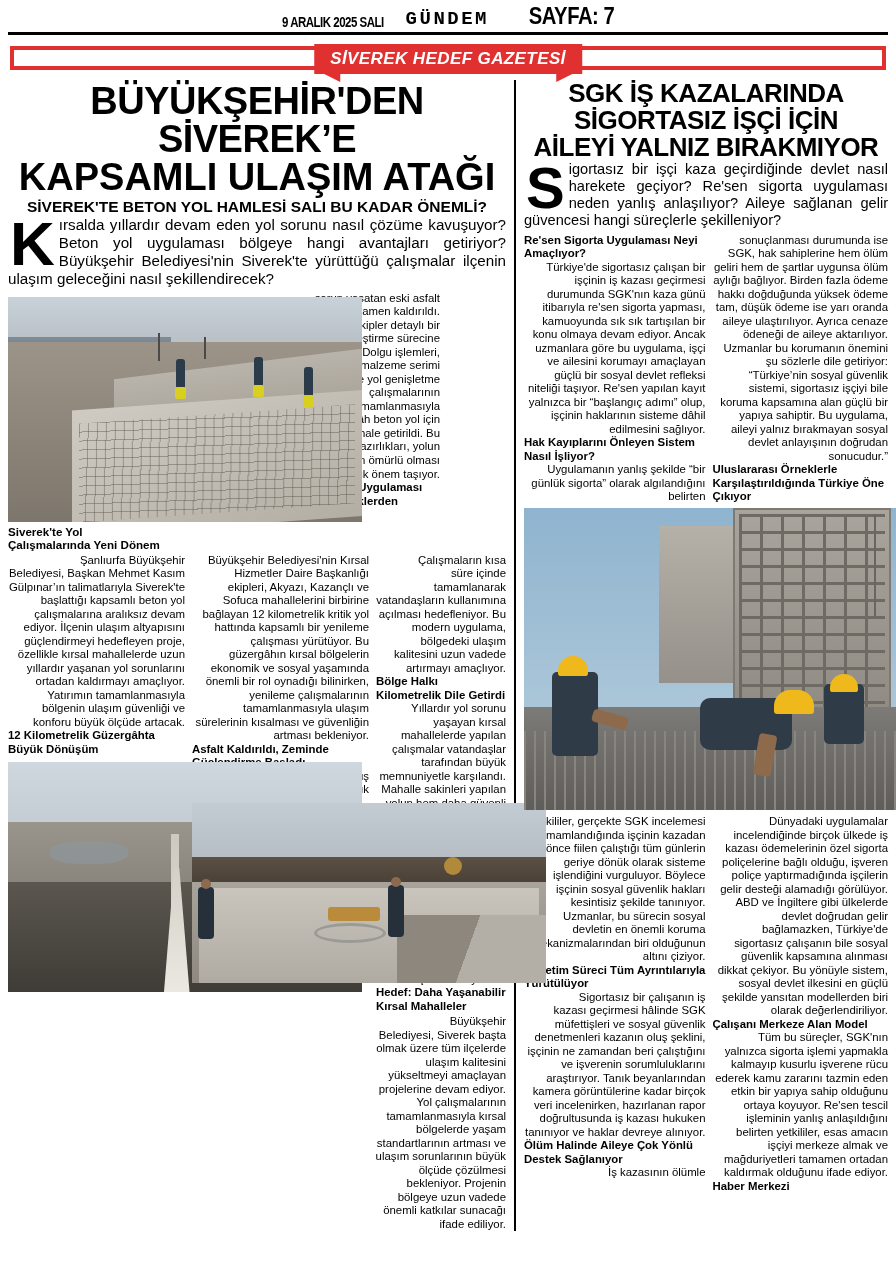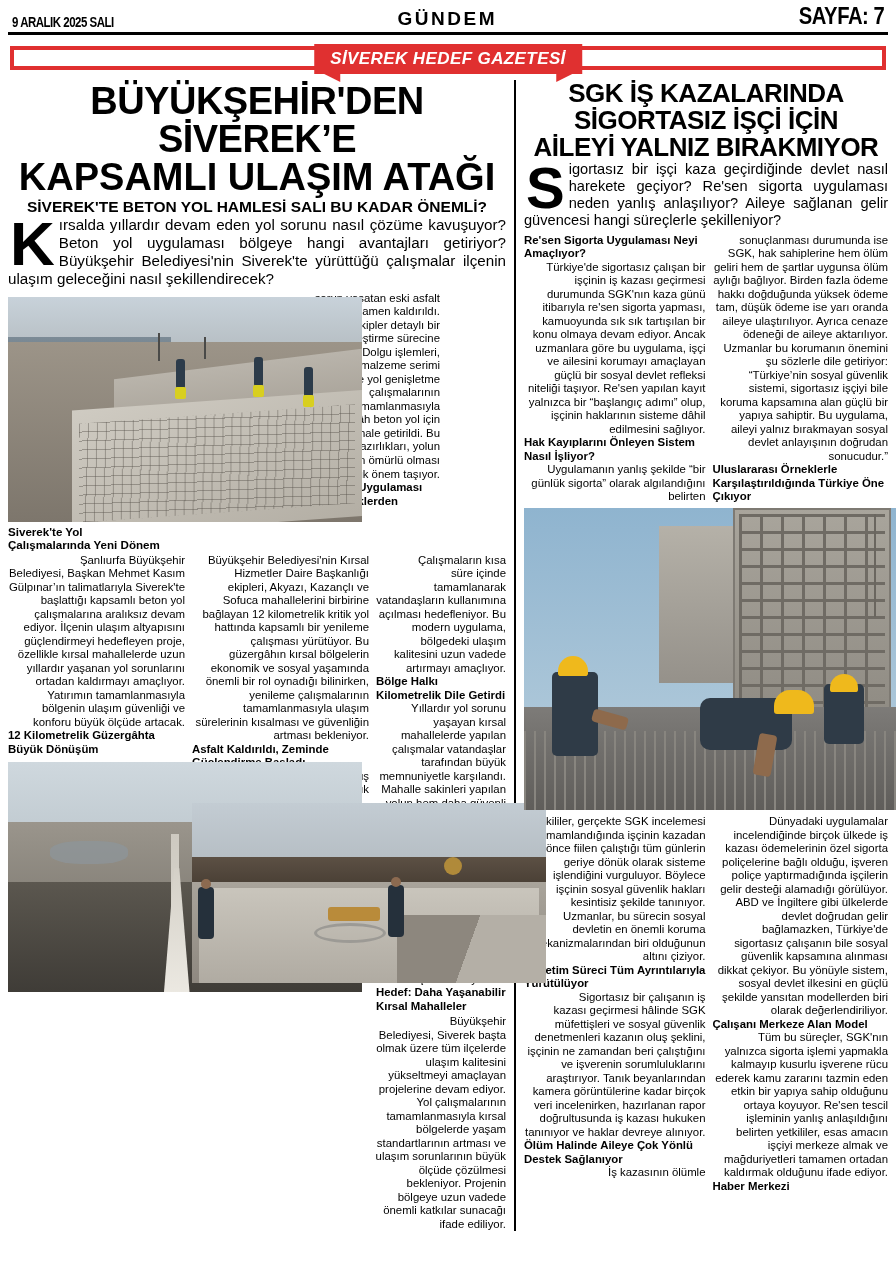--- a/index.html
+++ b/index.html
@@ -16,38 +16,40 @@
     width: 896px;
     height: 1280px;
     background: #fff;
     padding: 0 8px;
   }
 
   
   .masthead {
     display: flex;
     align-items: flex-end;
-    justify-content: space-between;
+    justify-content: center;
     height: 32px;
     padding: 0 4px 2px 4px;
+    gap: 14px;
   }
   .masthead-date {
     font-size: 14px;
     font-weight: bold;
     letter-spacing: -0.6px;
     transform: scaleX(0.82);
     transform-origin: left bottom;
     white-space: nowrap;
   }
   .masthead-section {
     font-size: 19px;
     font-weight: bold;
     letter-spacing: 2.5px;
     position: relative;
     left: -14px;
+    font-family: Liberation Mono, monospace;
   }
   .masthead-page {
     font-size: 23px;
     font-weight: bold;
     letter-spacing: -0.5px;
     transform: scaleX(0.88);
     transform-origin: right bottom;
     white-space: nowrap;
   }
 

